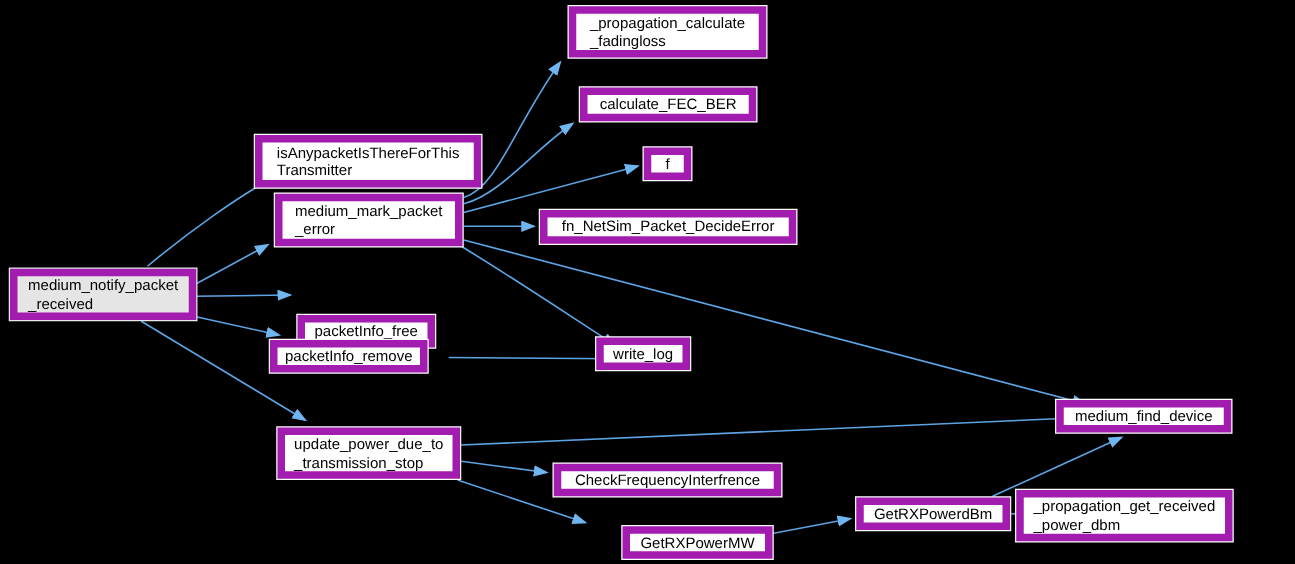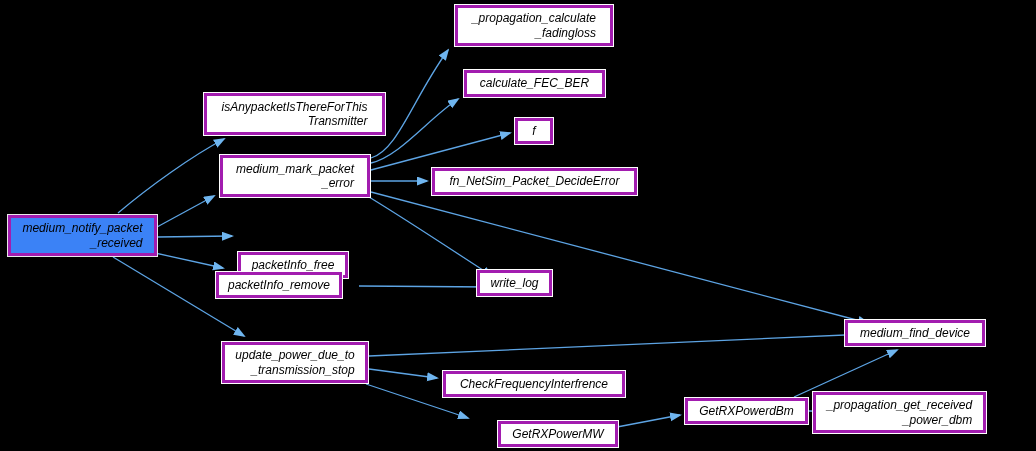--- a/index.html
+++ b/index.html
@@ -7,33 +7,32 @@
     position:relative;
     width:1036px;height:451px;
     background:#000;
     overflow:hidden;
     font-family:"Liberation Sans","DejaVu Sans",sans-serif;
   }
   #edge-layer{position:absolute;left:0;top:0;width:1036px;height:451px;}
   .node{
     position:absolute;
     display:flex;align-items:center;justify-content:center;
-    text-align:right;
+    text-align:left;
     background:#fff;
-    border:3px solid #a21caf;
+    border:6px solid #a21caf;
     box-shadow:0 0 0 1px #fff;
     color:#000;
     font-size:12px;
     line-height:14.5px;
     white-space:pre-line;
     box-sizing:border-box;
     cursor:pointer;
-    font-style:italic;
   }
-  .node.root{background:#3b82f6;box-shadow:0 0 0 1px #e9e9e9;}
+  .node.root{background:#e5e5e5;box-shadow:0 0 0 1px #e9e9e9;}
 </style>
 </head>
 <body>
 
 <div id="canvas">
   <svg id="edge-layer" viewBox="0 0 1036 451" xmlns="http://www.w3.org/2000/svg">
     <defs>
       <marker id="arrow" markerWidth="12" markerHeight="10" refX="10" refY="4.5" orient="auto" markerUnits="userSpaceOnUse">
         <path d="M0,0 L12,4.5 L0,9 z" class="arrow-head" fill="#6fb5ef"></path>
       </marker>
@@ -55,21 +54,21 @@
         <path d="M369,369 L437,378" fill="none" stroke="#5da4e4" stroke-width="1.3" marker-end="url(#arrow)"></path>
         <path d="M366,384 L468,418" fill="none" stroke="#5da4e4" stroke-width="1.3" marker-end="url(#arrow)"></path>
         <path d="M596,431 L680,415" fill="none" stroke="#5da4e4" stroke-width="1.3" marker-end="url(#arrow)"></path>
         <path d="M809,411 L850,412" fill="none" stroke="#5da4e4" stroke-width="1.3" marker-end="url(#arrow)"></path>
         <path d="M794,397 L897,350" fill="none" stroke="#5da4e4" stroke-width="1.3" marker-end="url(#arrow)"></path>
       </g>
   </svg>
   <div id="nodes">
       <div class="node root" style="left: 8px; top: 215px; width: 149px; height: 41px;">medium_notify_packet
 _received</div>
-      <div class="node" style="left: 204px; top: 93px; width: 181px; height: 42px;">isAnypacketIsThereForThis
+      <div class="node" style="left: 204px; top: 108px; width: 181px; height: 42px;">isAnypacketIsThereForThis
 Transmitter</div>
       <div class="node" style="left: 220px; top: 155px; width: 150px; height: 42px;">medium_mark_packet
 _error</div>
       <div class="node" style="left: 238px; top: 223px; width: 110px; height: 26px; margin-top: 29px;">packetInfo_free</div>
       <div class="node" style="left: 216px; top: 272px; width: 126px; height: 26px;">packetInfo_remove</div>
       <div class="node" style="left: 222px; top: 342px; width: 146px; height: 41px;">update_power_due_to
 _transmission_stop</div>
       <div class="node" style="left: 455px; top: 5px; width: 158px; height: 41px;">_propagation_calculate
 _fadingloss</div>
       <div class="node" style="left: 464px; top: 70px; width: 141px; height: 27px;">calculate_FEC_BER</div>

